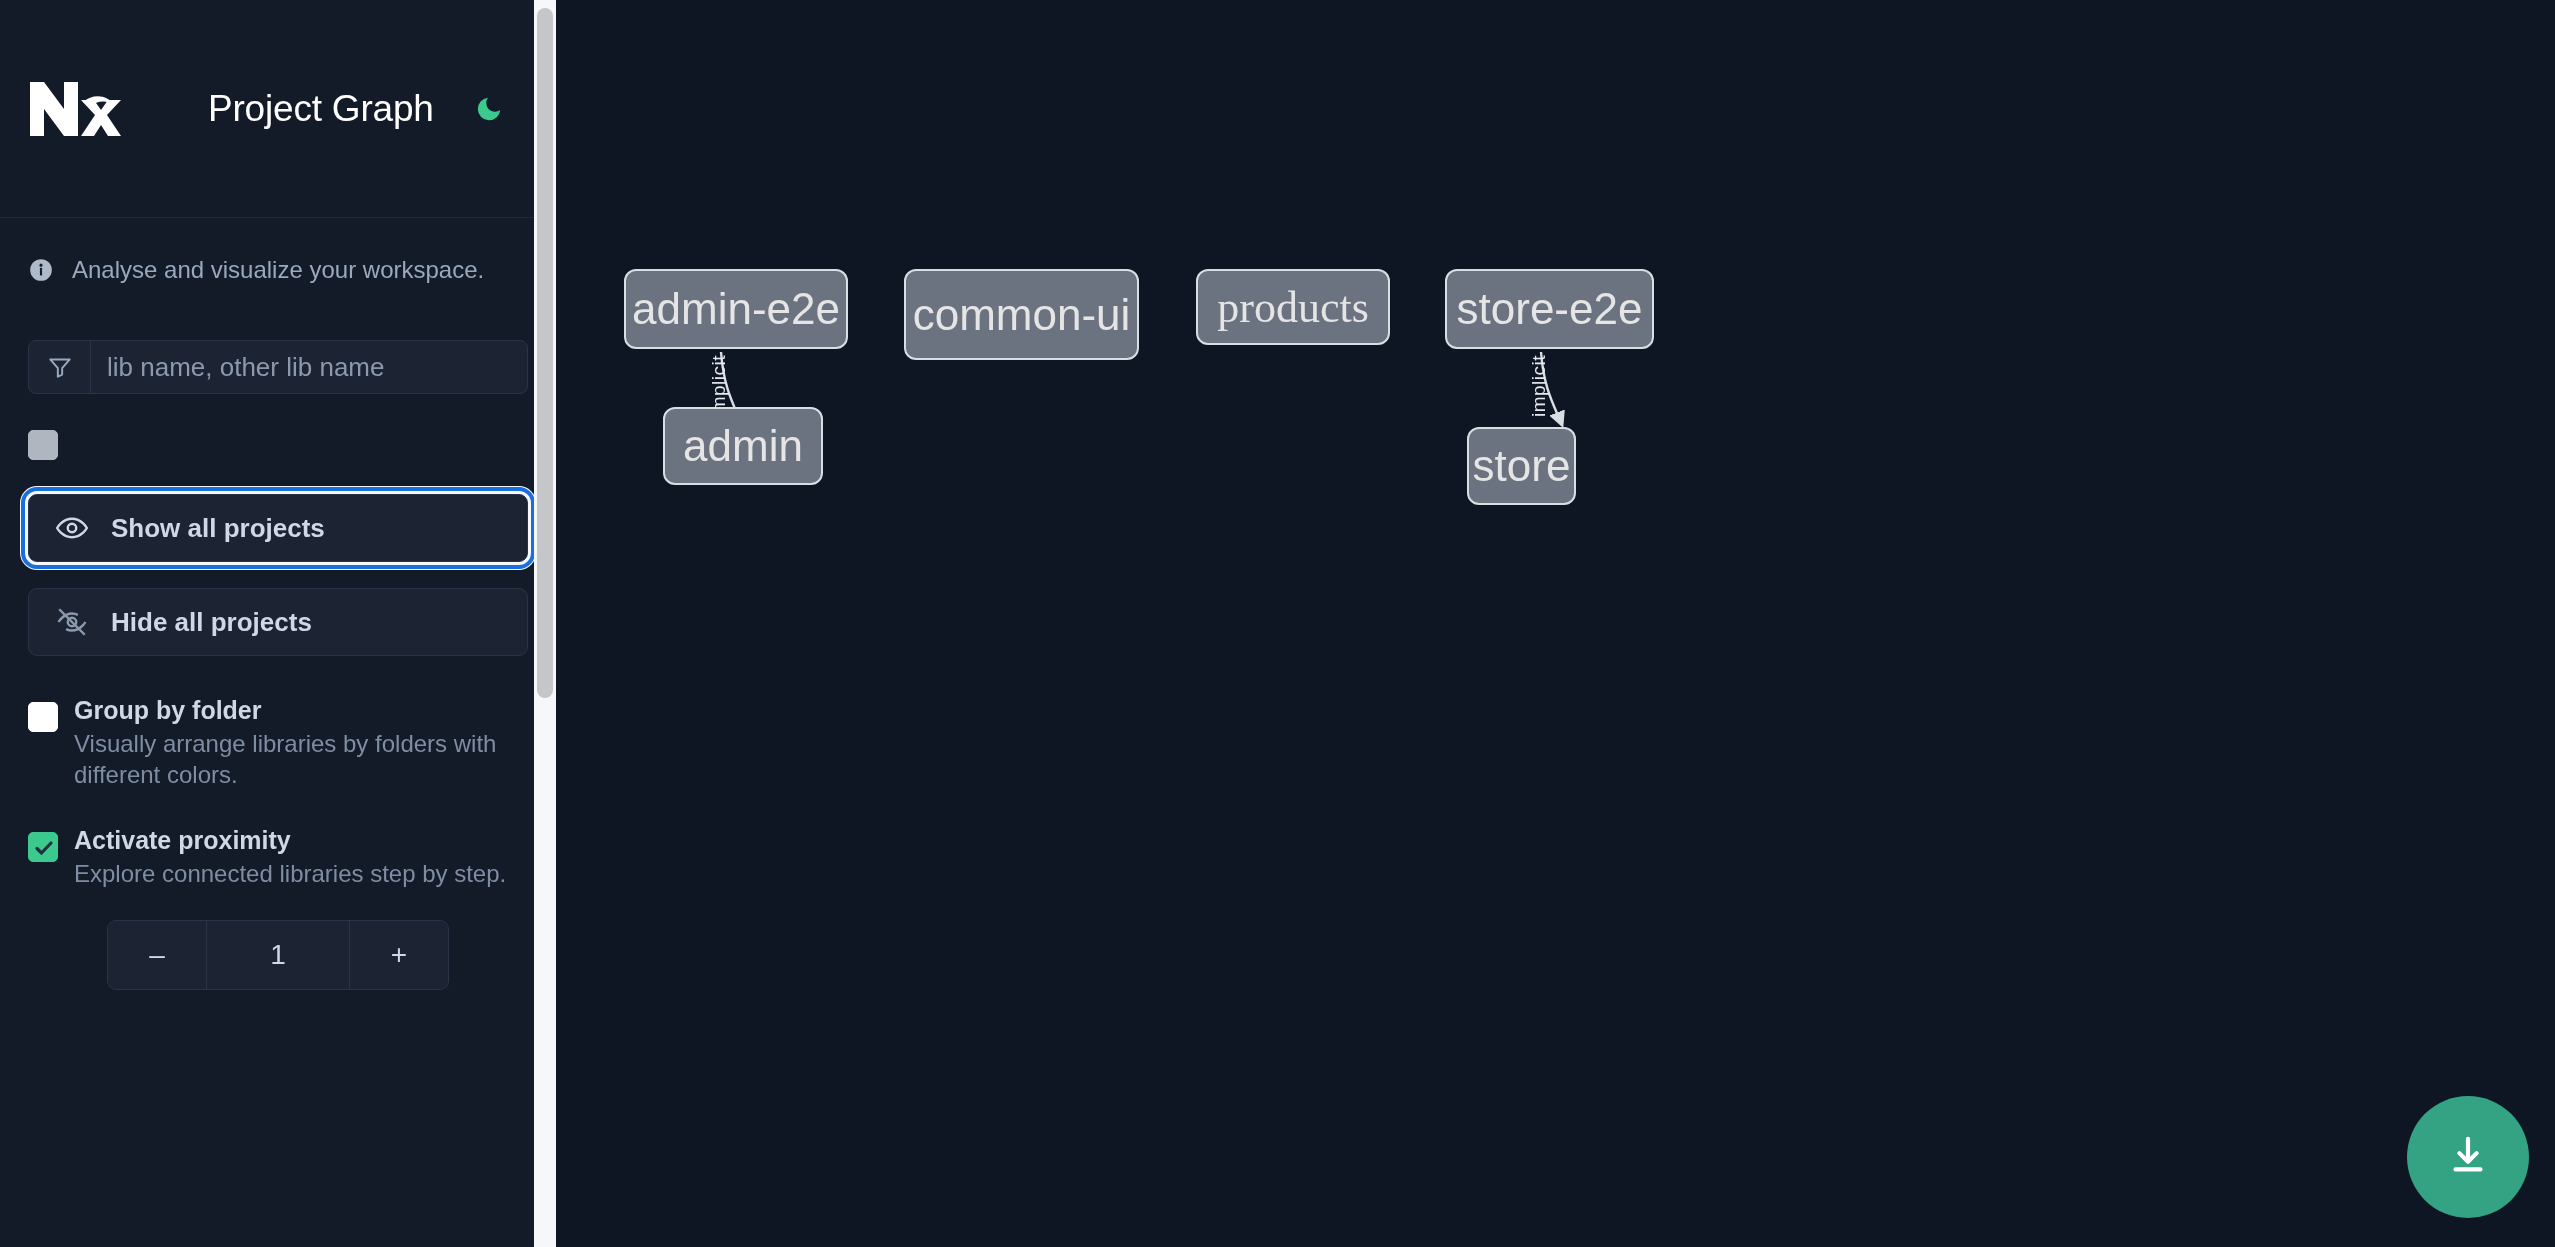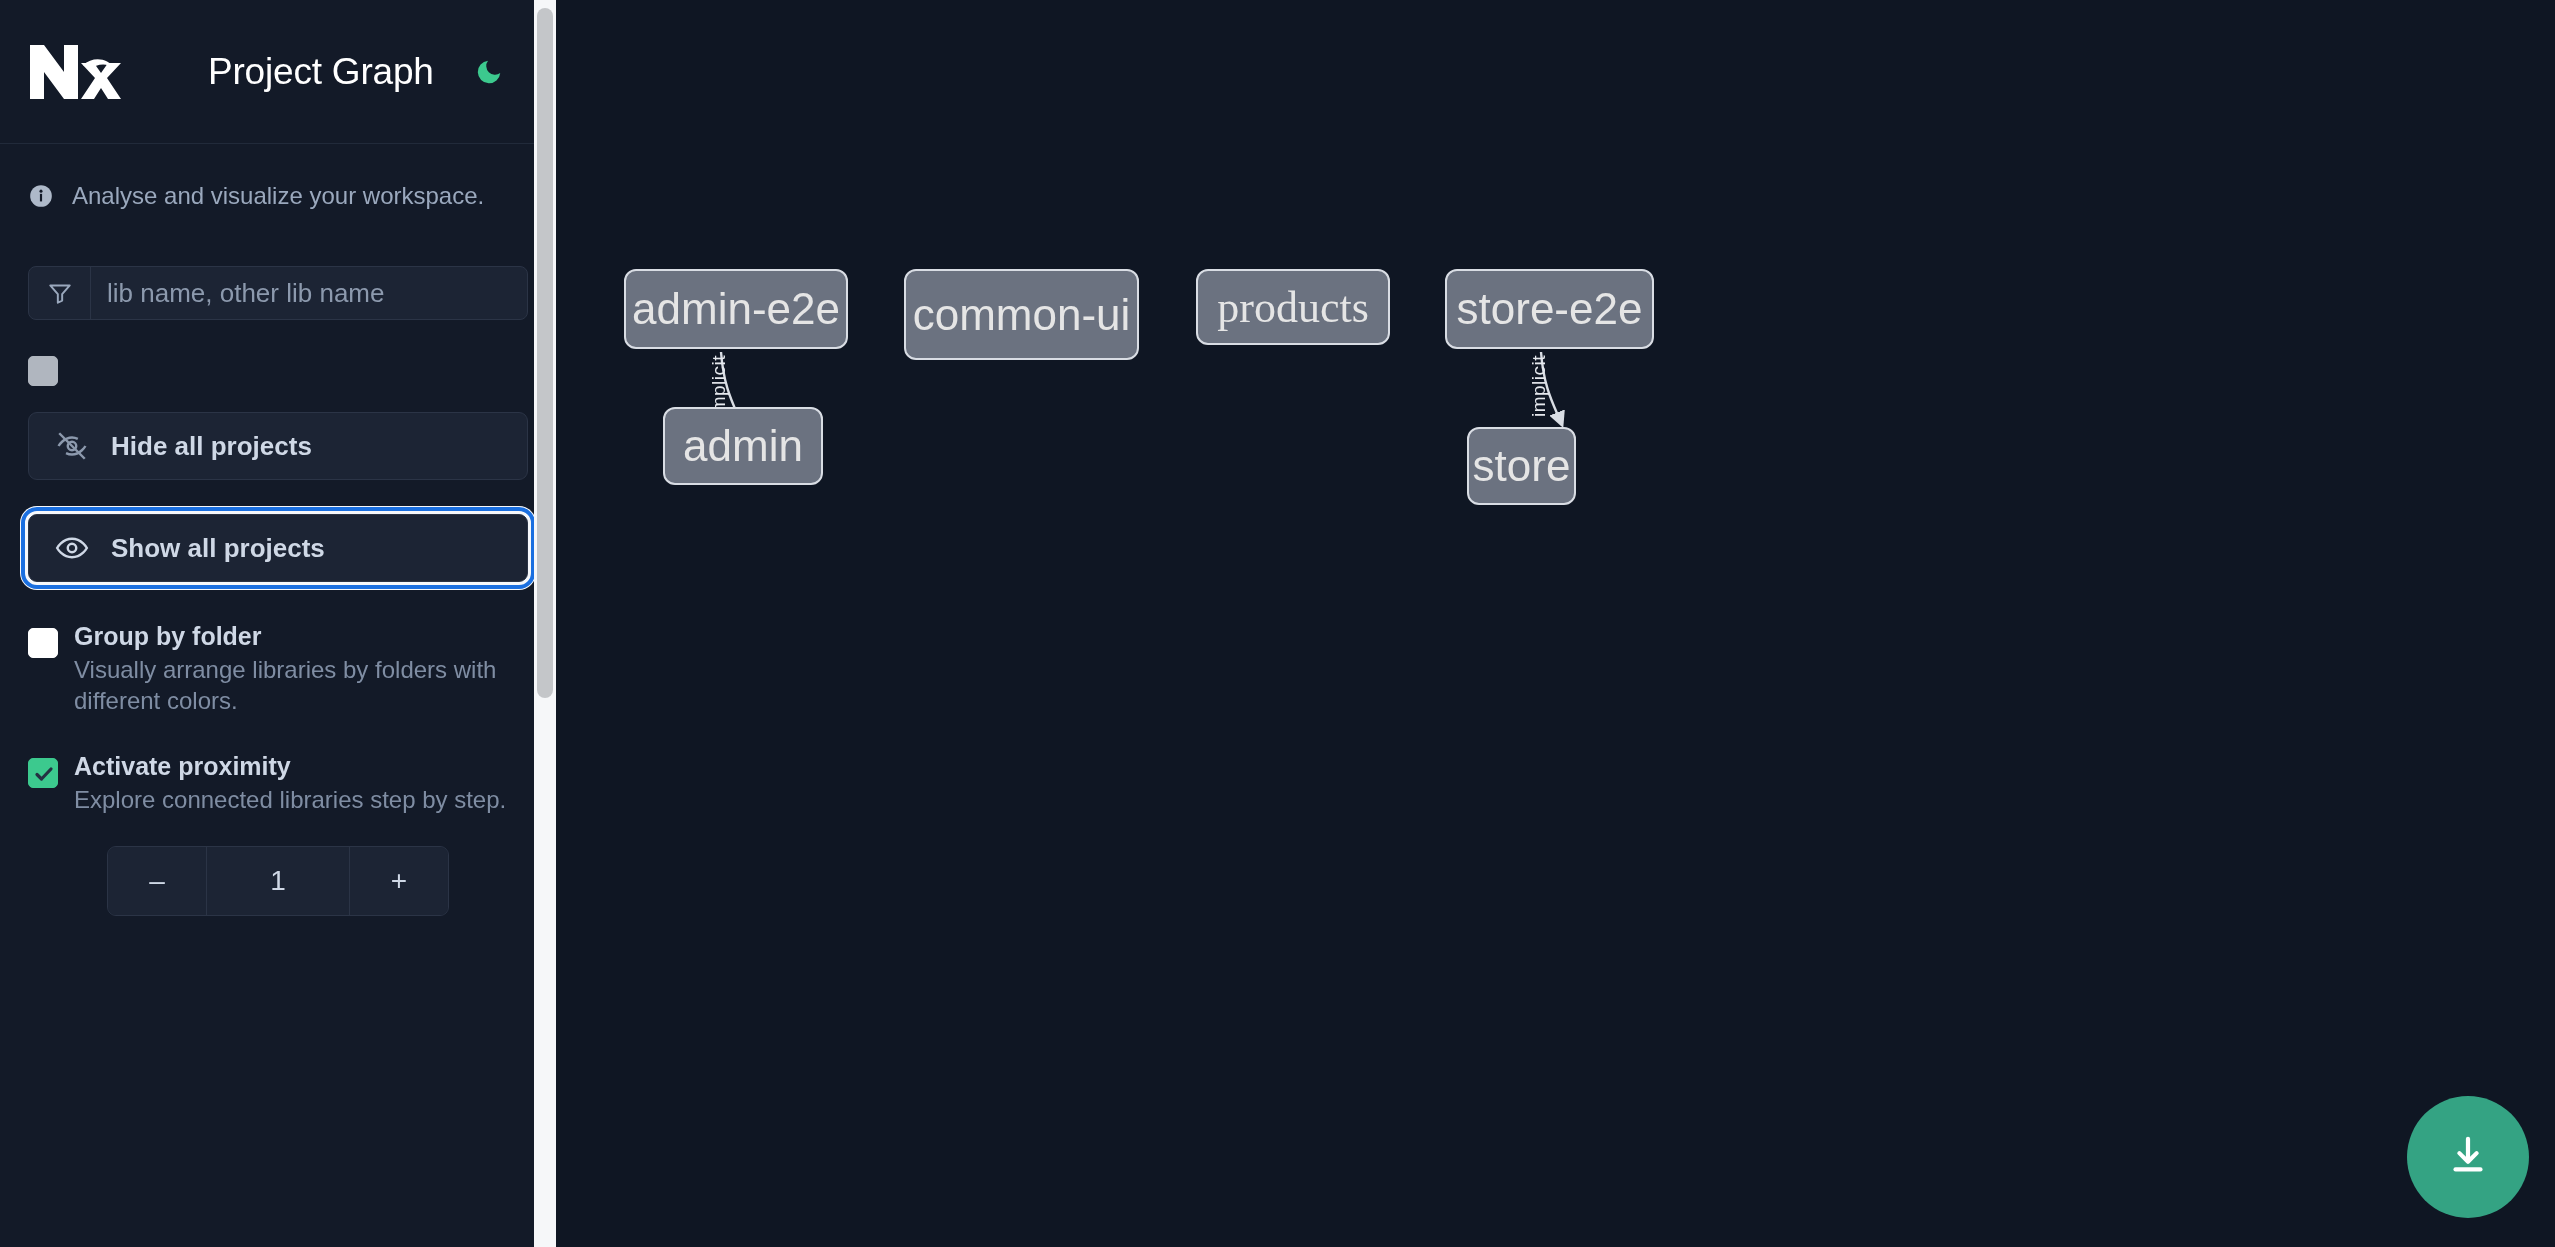--- a/index.html
+++ b/index.html
@@ -13,21 +13,21 @@
 
   
   .sidebar {
     position: relative;
     width: 556px; height: 1247px;
     background: #131a28;
     flex: 0 0 556px;
     overflow: hidden;
   }
   .sidebar-header {
-    height: 144px;
+    height: 218px;
     display: flex; align-items: center;
     padding-left: 28px;
     border-bottom: 1px solid #212a3a;
     gap: 0;
   }
   .nx-logo { width: 98px; height: 58px; flex: 0 0 auto; }
   .app-title {
     font-size: 37px; font-weight: 500; color: #ffffff;
     margin-left: 82px; letter-spacing: -0.2px; white-space: nowrap;
   }
@@ -179,47 +179,47 @@
           <svg viewBox="0 0 24 24" width="26" height="26" fill="none" stroke="#9aa8bd" stroke-width="1.8" stroke-linejoin="round">
             <path d="M3 5h18l-7 8v6l-4 2v-8z"></path>
           </svg>
         </span>
         <input class="filter-input" type="text" placeholder="lib name, other lib name" style="">
       </div>
     </div>
 
     <div class="opt-block">
       <span class="cb gray"></span>
+    </div>
+
+    <div class="btn-wrap">
+      <button class="ctl-btn focused">
+        <span class="bi">
+          <svg viewBox="0 0 24 24" width="34" height="34" fill="none" stroke="#cfd8e6" stroke-width="1.7">
+            <path d="M1.5 12S5 5.5 12 5.5 22.5 12 22.5 12 19 18.5 12 18.5 1.5 12 1.5 12z"></path>
+            <circle cx="12" cy="12" r="3"></circle>
+          </svg>
+        </span>
+        <span>Show all projects</span>
+      </button>
     </div>
 
     <div class="btn-wrap" style="margin-top:26px">
       <button class="ctl-btn">
         <span class="bi">
           <svg viewBox="0 0 24 24" width="34" height="34" fill="none" stroke="#8c99ad" stroke-width="1.7">
             <path d="M2.5 12S6 6 12 6c1.5 0 2.9.4 4.1 1M21.5 12S18 18 12 18c-1.6 0-3-.4-4.2-1"></path>
             <circle cx="12" cy="12" r="3"></circle>
             <path d="M3 3l18 18"></path>
           </svg>
         </span>
         <span>Hide all projects</span>
       </button>
     </div>
 
-    <div class="btn-wrap">
-      <button class="ctl-btn focused">
-        <span class="bi">
-          <svg viewBox="0 0 24 24" width="34" height="34" fill="none" stroke="#cfd8e6" stroke-width="1.7">
-            <path d="M1.5 12S5 5.5 12 5.5 22.5 12 22.5 12 19 18.5 12 18.5 1.5 12 1.5 12z"></path>
-            <circle cx="12" cy="12" r="3"></circle>
-          </svg>
-        </span>
-        <span>Show all projects</span>
-      </button>
-    </div>
-
     <div class="opt-block" style="margin-top:40px">
       <span class="cb white"></span>
       <span class="opt-texts">
         <span class="opt-title">Group by folder</span>
         <span class="opt-desc">Visually arrange libraries by folders with different colors.</span>
       </span>
     </div>
 
     <div class="opt-block" style="margin-top:36px">
       <span class="cb green">

